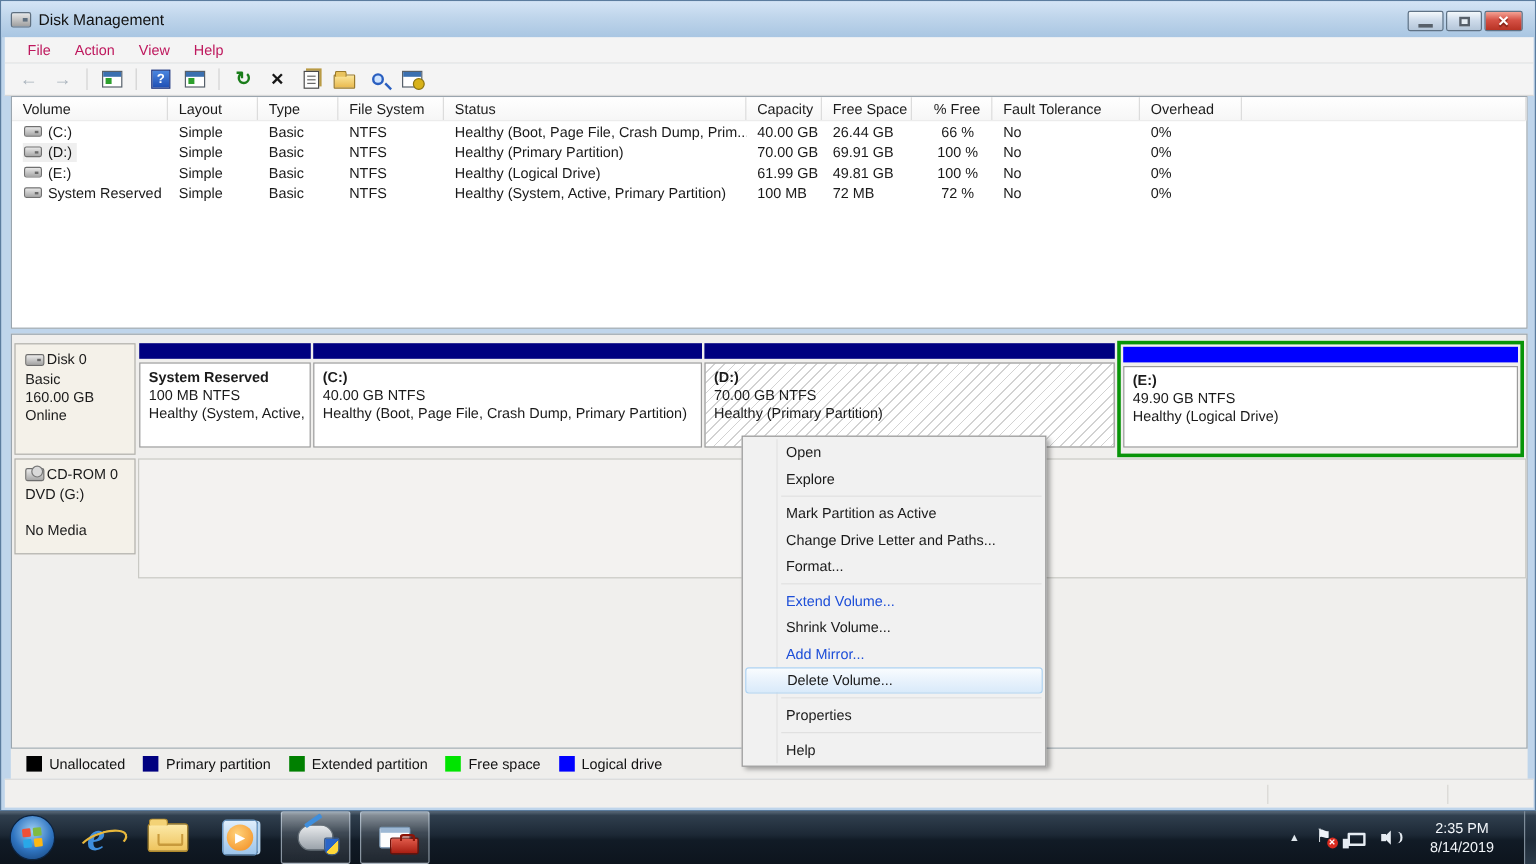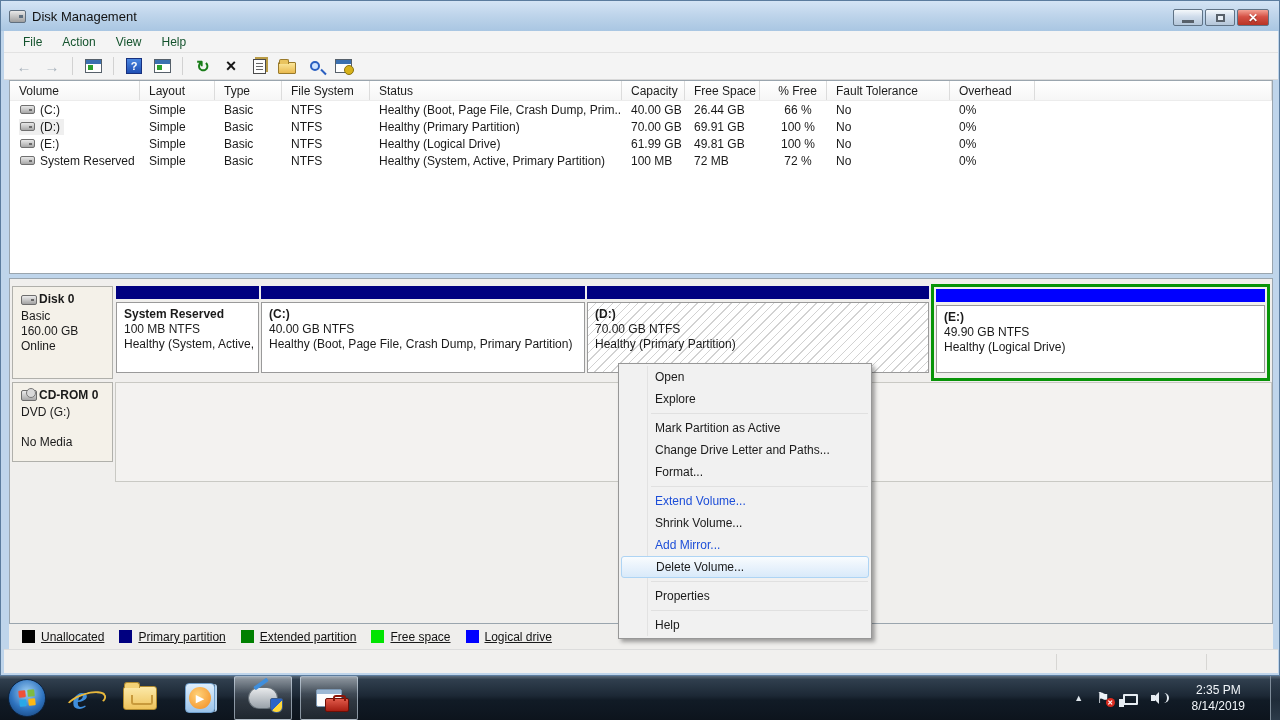--- a/index.html
+++ b/index.html
@@ -15,21 +15,21 @@
   #title-text { font-size:13px; color:#111; }
   #winbtns { position:absolute; right:10px; top:8px; display:flex; gap:2px; }
   .wbtn { width:30px; height:17px; border:1px solid #5f7285; border-radius:2px; background:linear-gradient(#f4f8fb,#cfdceb 45%,#b4c6d9); display:flex; align-items:center; justify-content:center; }
   .wbtn.close { width:32px; background:linear-gradient(#f4a294,#d55145 45%,#b83325); }
   .glyph-min { width:12px; height:3px; background:#57606a; margin-top:7px; }
   .glyph-restore { width:9px; height:8px; border:2px solid #57606a; background:#e7eef5; position:relative; }
   .glyph-x { color:#fff; font-weight:bold; font-size:12px; text-shadow:0 1px 1px #7c1b10; }
 
   
   #menubar { position:absolute; left:3px; top:30px; width:1274px; height:22px; background:#f4f4f4; display:flex; align-items:center; padding-left:10px; gap:2px; border-bottom:1px solid #e2e2e2; }
-  .menu-item { padding:2px 9px; font-size:12px; color:#14532d; }
+  .menu-item { padding:2px 9px; font-size:12px; color:#be185d; }
   #toolbar { position:absolute; left:3px; top:52px; width:1274px; height:27px; background:#f4f4f4; border-bottom:1px solid #d9d9d9; display:flex; align-items:center; padding-left:10px; gap:8px; }
   .tsep { width:1px; height:18px; background:#d2d2d2; margin:0 2px; }
   .tbtn { width:20px; height:20px; display:flex; align-items:center; justify-content:center; }
   .nav-arrow { font-size:15px; font-weight:bold; color:#a8b2bc; }
   .mini-win { width:17px; height:14px; border:1px solid #56606a; background:#fff; position:relative; }
   .mini-win::before { content:""; position:absolute; left:0; top:0; right:0; height:4px; background:#3b70b0; }
   .mini-win.pane-green::after { content:""; position:absolute; left:2px; bottom:2px; width:5px; height:5px; background:#2da02d; }
   .help-sq { width:16px; height:16px; background:linear-gradient(#4a86e0,#1f4fb4); color:#fff; font-weight:bold; font-size:11px; border:1px solid #17307e; display:flex; align-items:center; justify-content:center; }
   .refresh-g { color:#1a7d1a; font-size:16px; font-weight:bold; }
   .del-x { color:#161616; font-size:18px; font-weight:bold; line-height:14px; }
@@ -53,38 +53,38 @@
   .c0{width:130px;} .c1{width:75px;} .c2{width:67px;} .c3{width:88px;} .c4{width:252px;} .c5{width:63px;} .c6{width:75px;} .c7{width:67px;text-align:center;} .c8{width:123px;} .c9{width:85px;} .c10{flex:1;}
   .vrow .cell { padding-left:9px; font-size:12px; }
   .vol-name { display:inline-flex; align-items:center; gap:5px; padding:1px 4px 1px 1px; }
   .vol-name.sel { background:#efefef; }
   .drive-ic { width:15px; height:9px; background:linear-gradient(#e8e8e8,#a8a8a8); border:1px solid #707070; border-radius:2px; position:relative; flex:none; }
   .drive-ic::after { content:""; position:absolute; right:2px; top:3px; width:3px; height:2px; background:#6a6a6a; }
 
   
   #bottompane { position:absolute; left:8px; top:277px; width:1264px; height:346px; background:#f0efed; border:1px solid #9aa5ae; }
   .disk-label { position:absolute; left:2px; width:101px; background:#f4f1e9; border:1px solid #b0b0ab; padding:5px 0 0 8px; font-size:12px; line-height:15px; }
-  .disk-title { font-weight:bold; display:inline-flex; align-items:center; gap:2px;text-align:center; }
+  .disk-title { font-weight:normal; display:inline-flex; align-items:center; gap:2px;text-align:center; }
   .hd-ic { width:16px; height:10px; background:linear-gradient(#ececec,#a2a2a2); border:1px solid #6d6d6d; border-radius:2px; position:relative; flex:none; }
   .hd-ic::after { content:""; position:absolute; right:2px; top:3px; width:3px; height:2px; background:#666; }
   .cd-ic { width:16px; height:11px; background:linear-gradient(#ececec,#a8a8a8); border:1px solid #6d6d6d; border-radius:2px; position:relative; flex:none; }
   .cd-ic::before { content:""; position:absolute; left:4px; top:-3px; width:8px; height:8px; border:1px solid #777; border-radius:50%; background:#d9d9d9; }
   .part { position:absolute; top:7px; height:93px; }
   .pstrip { height:13px; }
   .pbody { margin-top:3px; height:71px; background:#fff; border:1px solid #9a9a9a; padding:4px 0 0 7px; font-size:12px; line-height:15px; overflow:hidden; }
   .pbody .ptitle { font-weight:bold; }
   .pbody.hatch { background:repeating-linear-gradient(135deg,#ffffff 0 5px,#d2d2d2 5px 6px); }
   .part.extended { border:3px solid #089408; top:5px; height:97px; padding:2px; }
   .part.extended .pstrip { height:13px; }
   .part.extended .pbody { margin-top:3px; height:68px; }
   .cd-media-area { position:absolute; left:105px; top:103px; width:1157px; height:100px; background:#f3f2f0; border:1px solid #c9c9c4; }
 
   
   #legendbar { position:absolute; left:8px; top:623px; width:1264px; height:25px; background:#efeeec; display:flex; align-items:center; padding-left:13px; gap:15px; }
-  .leg-item { display:flex; align-items:center; gap:6px;text-decoration:underline; }
+  .leg-item { display:flex; align-items:center; gap:6px; }
   .leg-sq { width:13px; height:13px; flex:none; }
   .leg-label { font-size:12px; color:#111; }
   #statusbar { position:absolute; left:3px; top:648px; width:1274px; height:24px; background:#f1f0ee; border-top:1px solid #dcdcdc; }
   .sb-sep { position:absolute; top:4px; width:1px; height:16px; background:#d7d6d3; }
 
   
   #ctxmenu { position:absolute; left:618px; top:363px; width:254px; background:#f1f1f1; border:1px solid #979797; box-shadow:3px 3px 4px rgba(0,0,0,0.35); padding:2px 0; z-index:50; }
   #ctxmenu::before { content:""; position:absolute; left:28px; top:2px; bottom:2px; width:1px; background:#e2e2e2; }
   .mi { position:relative; height:22px; line-height:22px; padding-left:34px; font-size:12px; color:#1a1a1a; margin:0 2px; }
   .mi.disabled { color:#1d4ed8; }

